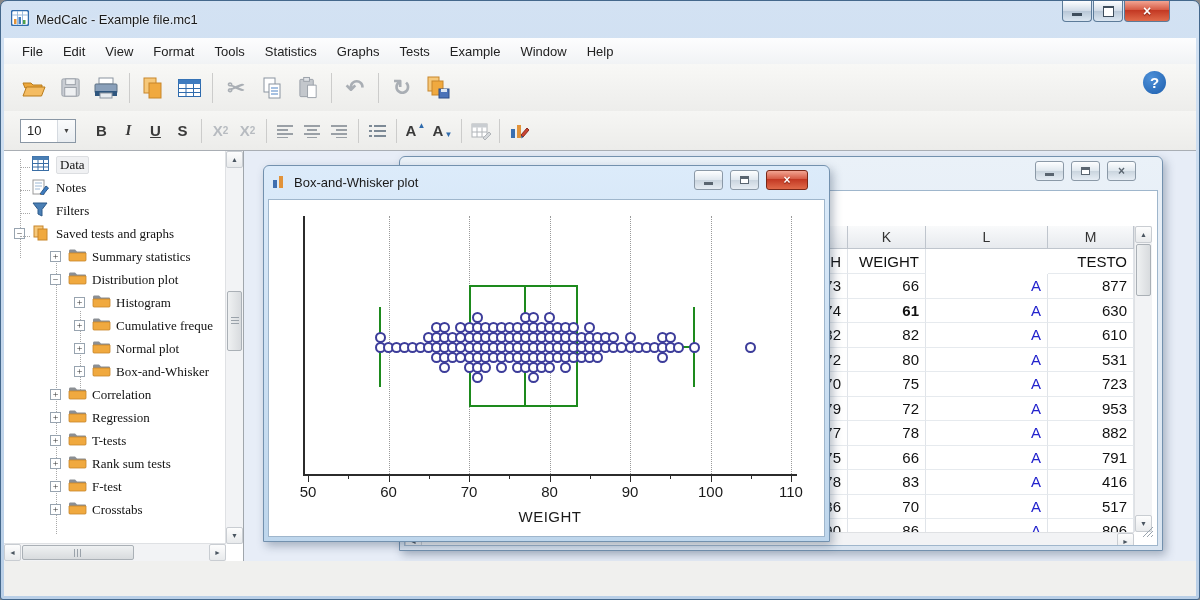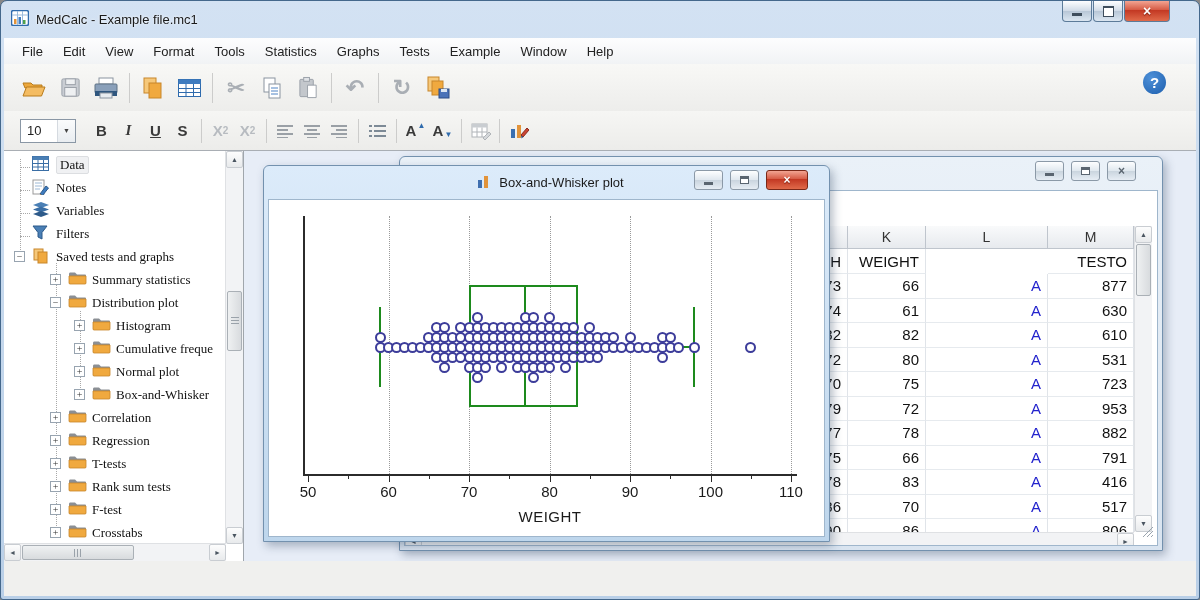--- a/index.html
+++ b/index.html
@@ -54,21 +54,21 @@
   .sb-v{border-left:1px solid #dfe1e4;}
   .sb-h{border-top:1px solid #dfe1e4;}
   .sb-arrow{position:absolute;width:17px;height:17px;display:flex;align-items:center;justify-content:center;
             font-size:7px;color:#4a5560;background:linear-gradient(#fdfdfd,#e8eaec);border:1px solid #c9cdd2;border-radius:2px;box-sizing:border-box;}
   .sb-thumb{position:absolute;background:linear-gradient(90deg,#eff1f2,#d8dbde);border:1px solid #aab0b6;border-radius:2px;box-sizing:border-box;display:flex;align-items:center;justify-content:center;}
   .sb-thumb.h{background:linear-gradient(#eff1f2,#d8dbde);}
   .thumb-grip-v{width:8px;height:9px;background:repeating-linear-gradient(#9aa2aa 0 1px,transparent 1px 3px);}
   .thumb-grip-h{width:9px;height:8px;background:repeating-linear-gradient(90deg,#9aa2aa 0 1px,transparent 1px 3px);}
   
   .childwin{position:absolute;border:1px solid #7391ae;border-radius:6px 6px 0 0;box-shadow:3px 4px 10px rgba(40,60,90,.35);box-sizing:border-box;}
-  .childwin .ctitle{position:absolute;left:0;top:0;right:0;height:33px;display:flex;align-items:center;padding-left:8px;font-size:13px;color:#1a1a1a;justify-content:center;}
+  .childwin .ctitle{position:absolute;left:0;top:0;right:0;height:33px;display:flex;align-items:center;padding-left:8px;font-size:13px;color:#1a1a1a;}
   .childwin .ccontent{position:absolute;left:4px;right:4px;top:33px;bottom:4px;background:#fff;border:1px solid #9fb6cc;box-sizing:border-box;overflow:hidden;}
   .cbtns{position:absolute;top:4px;display:flex;}
   .cbtn{width:29px;height:20px;border:1px solid #8b99a7;border-radius:3px;background:linear-gradient(#fdfeff,#dfe7ee 50%,#c9d4de 50%,#e6edf4);
         display:flex;align-items:center;justify-content:center;margin-left:7px;box-sizing:border-box;}
   .cbtn .g{color:#5a6570;font-weight:bold;font-size:12px;}
   .cbtn.close-red{width:42px;background:linear-gradient(#f0a090,#d céré?,#c33a24);}
   
   .cbtn.close-red{width:42px;background:linear-gradient(#f2a492,#d55943 45%,#c23722 45%,#e06a4a);border-color:#7a2818;}
   .cbtn.close-red .g{color:#fff;text-shadow:0 1px 1px #7c1a0a;}
   .gmin{width:9px;height:3px;background:#5a6570;margin-top:7px;}
@@ -344,28 +344,20 @@
                   <rect x="1" y="1" width="11" height="14" fill="#fff" stroke="#999"></rect>
                   <line x1="3" y1="4" x2="10" y2="4" stroke="#9cb8d5"></line>
                   <line x1="3" y1="7" x2="10" y2="7" stroke="#9cb8d5"></line>
                   <line x1="3" y1="10" x2="8" y2="10" stroke="#9cb8d5"></line>
                   <path d="M8 15 L14 7 L16.5 9 L10.5 16.5 Z" fill="#3f7cc0" stroke="#2d5a8a"></path>
                   <path d="M8 15 L8.5 17.5 L10.5 16.5 Z" fill="#e2933a"></path>
                 </svg></div>
               <div class="lbl" style="left: 52px;">Notes</div>
             </div>
             <div class="trow">
-              <div class="ticon" style="left: 28px;"><svg width="18" height="15" viewBox="0 0 18 15">
-                  <polygon points="9,0 17,3 9,6 1,3" fill="#4a7fb5"></polygon>
-                  <polygon points="9,4.5 17,7.5 9,10.5 1,7.5" fill="#3a6ea5"></polygon>
-                  <polygon points="9,9 17,12 9,15 1,12" fill="#2d5a8a"></polygon>
-                </svg></div>
-              <div class="lbl" style="left: 52px;">Variables</div>
-            </div>
-            <div class="trow">
               <div class="ticon" style="left: 28px;"><svg width="16" height="15" viewBox="0 0 16 15">
                   <polygon points="1,1 15,1 10,7.5 10,14 6,12 6,7.5" fill="#4a7fb5" stroke="#2d5a8a"></polygon>
                 </svg></div>
               <div class="lbl" style="left: 52px;">Filters</div>
             </div>
             <div class="trow">
               <div class="expander" style="left: 10px;">−</div>
               <div class="ticon" style="left: 28px;"><svg width="18" height="16" viewBox="0 0 18 16">
                   <rect x="2" y="1" width="9" height="11" fill="#f6c87a" stroke="#c8862a"></rect>
                   <rect x="6" y="4" width="9" height="11" fill="#f0a93f" stroke="#c8862a"></rect>
@@ -518,21 +510,21 @@
                   <div class="gcell" style="left: 643px; width: 86px; font-weight: normal;">TESTO</div>
                 </div>
                 <div class="grow " style="top: 48px; height: 24.5px;">
                   <div class="gcell" style="left: 0px; width: 443px;">73</div>
                   <div class="gcell" style="left: 443px; width: 78px;">66</div>
                   <div class="gcell treat" style="left: 521px; width: 122px;">A</div>
                   <div class="gcell" style="left: 643px; width: 86px;">877</div>
                 </div>
                 <div class="grow " style="top: 72.5px; height: 24.5px;">
                   <div class="gcell" style="left: 0px; width: 443px;">74</div>
-                  <div class="gcell" style="left: 443px; width: 78px;">61</div>
+                  <div class="gcell" style="left: 443px; width: 78px; font-weight: bold;">61</div>
                   <div class="gcell treat" style="left: 521px; width: 122px;">A</div>
                   <div class="gcell" style="left: 643px; width: 86px;">630</div>
                 </div>
                 <div class="grow " style="top: 97px; height: 24.5px;">
                   <div class="gcell" style="left: 0px; width: 443px;">82</div>
                   <div class="gcell" style="left: 443px; width: 78px;">82</div>
                   <div class="gcell treat" style="left: 521px; width: 122px;">A</div>
                   <div class="gcell" style="left: 643px; width: 86px;">610</div>
                 </div>
                 <div class="grow " style="top: 121.5px; height: 24.5px;">

